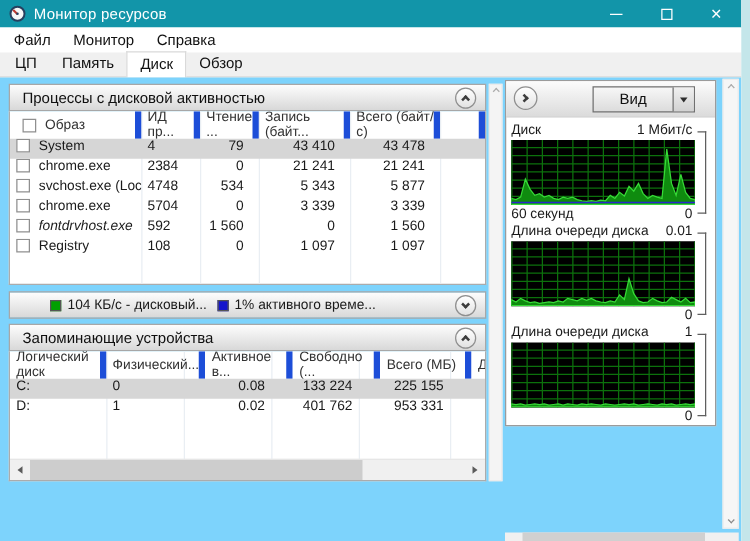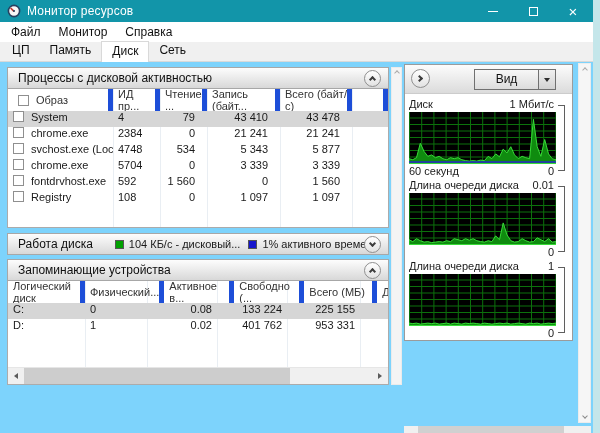--- a/index.html
+++ b/index.html
@@ -114,21 +114,21 @@
 
   <div class="menubar" id="menubar">
       <span class="menu-item">Файл</span>
       <span class="menu-item">Монитор</span>
       <span class="menu-item">Справка</span>
     </div>
   <div class="tabbar" id="tabbar">
       <span class="tab">ЦП</span>
       <span class="tab">Память</span>
       <span class="tab active">Диск</span>
-      <span class="tab">Сеть</span>
+      <span class="tab">Обзор</span>
     </div>
 
   <div class="content">
 
     <div class="section" id="sec-processes" style="top:5px;height:161px">
       <div class="sec-header">
         <span>Процессы с дисковой активностью</span>
         <span class="chev-btn">
             <i class="chev up"></i>
           </span>
@@ -197,21 +197,21 @@
                 <span class="cb"></span>
                 <span>chrome.exe</span>
               </span>
               <span class="cell p-c1">5704</span>
               <span class="cell num p-c2">0</span>
               <span class="cell num p-c3">3 339</span>
               <span class="cell num p-c4">3 339</span>
               <span class="cell fill"></span>
             </div>
             <div class="trow">
-              <span class="cell p-c0" style="padding-left: 0px;">
+              <span class="cell p-c0" style="padding-left: 0px; font-style: italic;">
                 <span class="cb"></span>
                 <span>fontdrvhost.exe</span>
               </span>
               <span class="cell p-c1">592</span>
               <span class="cell num p-c2">1 560</span>
               <span class="cell num p-c3">0</span>
               <span class="cell num p-c4">1 560</span>
               <span class="cell fill"></span>
             </div>
             <div class="trow">
@@ -224,21 +224,20 @@
               <span class="cell num p-c3">1 097</span>
               <span class="cell num p-c4">1 097</span>
               <span class="cell fill"></span>
             </div>
           </div>
       </div>
     </div>
 
     <div class="section" id="sec-diskwork" style="top:171px;height:23px">
       <div class="sec-header">
-        <span>Работа диска</span>
         <span class="legend" id="disk-legend">
             <span class="legend-item">
               <span class="swatch" style="background: rgb(0, 160, 0);"></span>
               <span>104 КБ/с - дисковый...</span>
             </span>
             <span class="legend-item">
               <span class="swatch" style="background: rgb(22, 22, 204);"></span>
               <span>1% активного време...</span>
             </span>
           </span>

